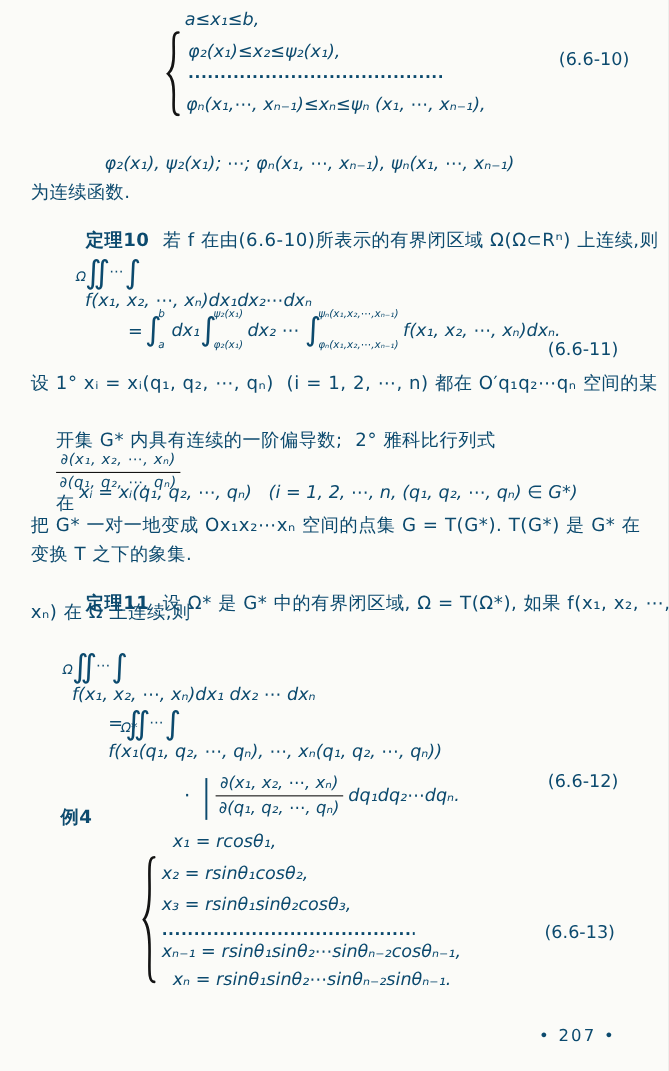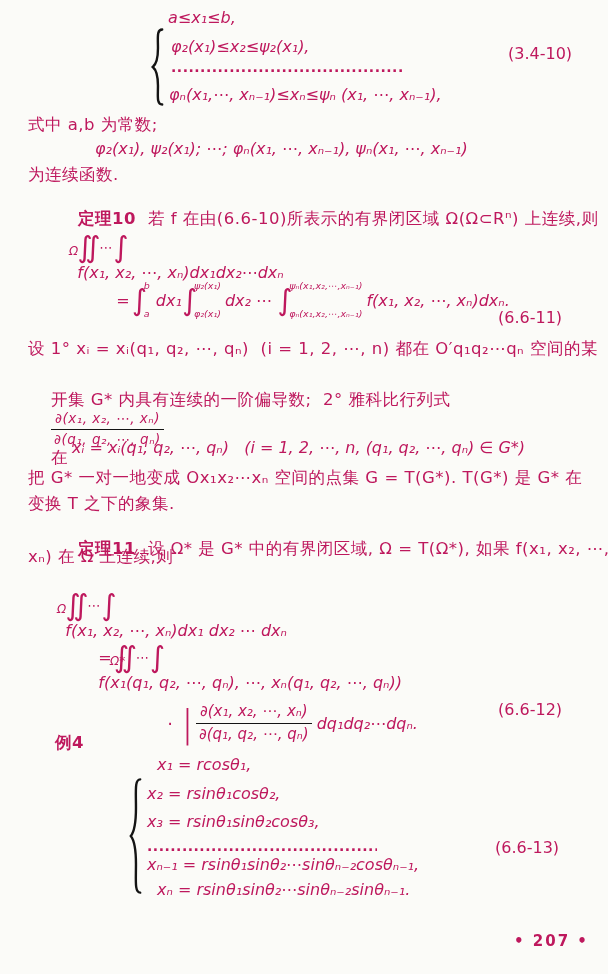--- a/index.html
+++ b/index.html
@@ -1,18 +1,18 @@
 <!DOCTYPE html>
 <html><head>
 <meta charset="utf-8">
 <style>
   html,body{margin:0;padding:0;background:#d8d8d4;}
   .page{
     position:relative;width:608px;height:974px;margin:0 auto;
-    background:#fbfbf8;color:#be185d;overflow:hidden;
+    background:#fbfbf8;color:#0c4a6e;overflow:hidden;
     font-family:"DejaVu Sans",sans-serif;
   }
   .abs{position:absolute;white-space:pre;}
   .cn{font-size:16.5px;letter-spacing:0.5px;font-family:"DejaVu Sans",sans-serif;}
   .math{font-size:16px;font-style:italic;font-family:"DejaVu Sans",sans-serif;}
   .lbl{font-size:16px;font-family:"DejaVu Sans",sans-serif;}
   .boldhead{font-weight:bold;margin-right:12px;}
   .mbody{font-size:16px;font-style:italic;vertical-align:middle;}
   .eqsign{font-size:16px;font-style:normal;vertical-align:middle;margin-right:2px;}
   .iint{font-size:29px;font-style:normal;vertical-align:middle;letter-spacing:-2px;line-height:1;}
@@ -27,39 +27,38 @@
   .frac{display:inline-block;text-align:center;vertical-align:middle;font-style:italic;line-height:1.15;}
   .frac .num{display:block;border-bottom:1.5px solid #141414;padding:0 4px 2px 4px;text-align:right;}
   .frac .den{display:block;padding-top:2px;}
   .frac-sm{font-size:13.5px;}
   .frac-md{font-size:15px;}
   .vbar{font-size:38px;font-style:normal;vertical-align:middle;font-weight:100;margin-right:2px;}
   .cdot{font-size:18px;font-style:normal;vertical-align:middle;margin-right:8px;}
   .dotsrow{font-size:14px;font-weight:bold;letter-spacing:0.5px;font-family:"DejaVu Sans",sans-serif;}
   .brace{position:absolute;}
   .brace svg{display:block;}
-  .pageno{font-size:15px;font-weight:bold;letter-spacing:2px;margin-left:24px;}
+  .pageno{font-size:15px;font-weight:normal;letter-spacing:2px;}
 </style>
 </head>
 <body>
 
 <div class="page">
 
   <div class="abs math" style="left:168px;top:8px">a≤x₁≤b,</div>
   <div class="brace" style="left:150px;top:28px">
     <svg width="15" height="78" viewBox="0 0 16 100" preserveAspectRatio="none">
       <path d="M13 2 C7 2 8.5 12 8.5 26 C8.5 40 7 46 3 50 C7 54 8.5 60 8.5 74 C8.5 88 7 98 13 98" fill="none" stroke="#141414" stroke-width="2.4" vector-effect="non-scaling-stroke" stroke-linecap="round"></path>
     </svg>
   </div>
   <div class="abs math" style="left:171px;top:37px">φ₂(x₁)≤x₂≤ψ₂(x₁),</div>
   <div class="abs dotsrow" style="left:171px;top:59px;width:232px;overflow:hidden">....................................................</div>
   <div class="abs math" style="left:169px;top:85px">φₙ(x₁,⋯, xₙ₋₁)≤xₙ≤ψₙ (x₁, ⋯, xₙ₋₁),</div>
-  <div class="abs lbl" style="left:508px;top:44px">(3.4-10)</div>
+  <div class="abs lbl" style="left:508px;top:44px">(6.6-10)</div>
 
-  <div class="abs cn" style="left:28px;top:114px">式中 a,b 为常数;</div>
   <div class="abs math" style="left:95px;top:139px">φ₂(x₁), ψ₂(x₁); ⋯; φₙ(x₁, ⋯, xₙ₋₁), ψₙ(x₁, ⋯, xₙ₋₁)</div>
   <div class="abs cn" style="left:28px;top:164px">为连续函数.</div>
 
   <div class="abs cn" style="left:55px;top:189px">
     <span class="boldhead">定理10</span><span>若 f 在由(6.6-10)所表示的有界闭区域 Ω(Ω⊂Rⁿ) 上连续,则</span>
   </div>
 
   <div class="abs" style="left:57px;top:214px">
     <span class="iint">∬</span><span class="idots">⋯</span><span class="int">∫</span>
     <span class="mbody">f(x₁, x₂, ⋯, xₙ)dx₁dx₂⋯dxₙ</span>

